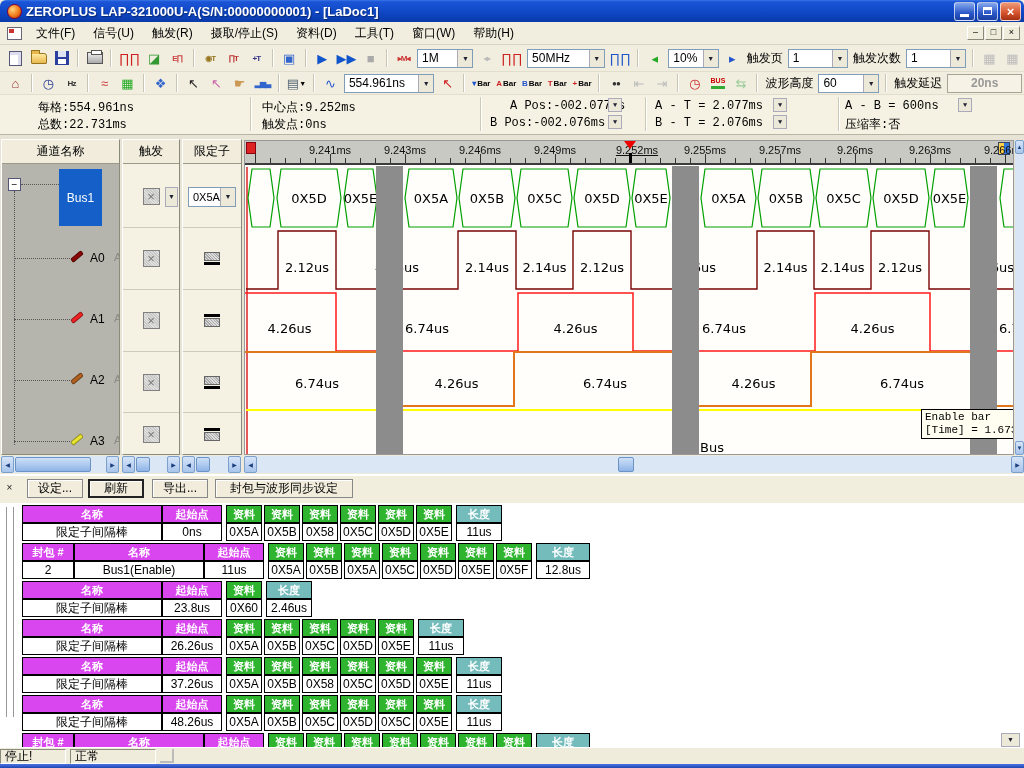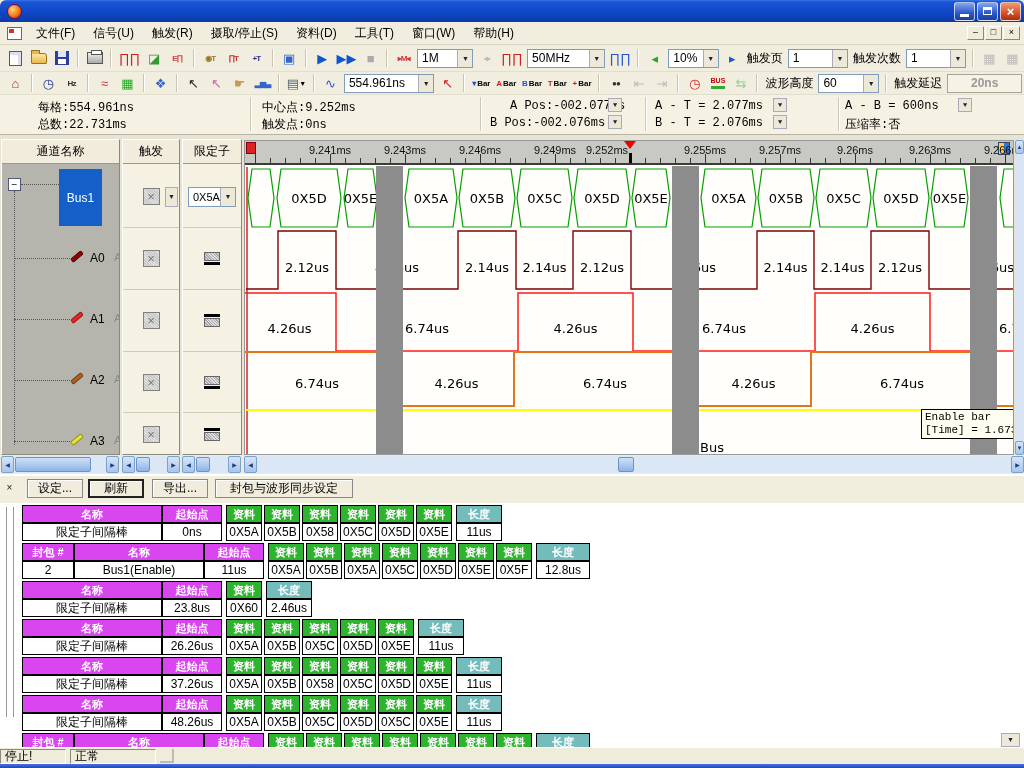--- a/index.html
+++ b/index.html
@@ -123,20 +123,21 @@
   .st-cell{height:15px;border:1px solid;border-color:#8a8a7a #fff #fff #8a8a7a;display:flex;align-items:center;padding-left:4px;margin-right:4px}
   #taskstrip{position:absolute;left:0;top:764px;width:1024px;height:4px;background:linear-gradient(#4a72e4,#1f47b0)}
 </style>
 </head>
 <body>
 
 <div id="screen">
 
   <div id="titlebar">
     <div id="app-logo"></div>
+    <div id="title-text">ZEROPLUS LAP-321000U-A(S/N:00000000001) - [LaDoc1]</div>
     <div id="win-controls">
       <div class="wbtn">
           <span class="wmin-glyph"></span>
         </div>
       <div class="wbtn">
           <span class="wmax-glyph"></span>
         </div>
       <div class="wbtn close">×</div>
     </div>
   </div>
@@ -513,21 +514,21 @@
           <div class="rtick" style="left: 685px; height: 9px;"></div>
           <div class="rtick" style="left: 700px; height: 5px;"></div>
           <div class="rtick" style="left: 715px; height: 5px;"></div>
           <div class="rtick" style="left: 730px; height: 5px;"></div>
           <div class="rtick" style="left: 745px; height: 5px;"></div>
           <div class="rtick" style="left: 760px; height: 9px;"></div>
           <div class="rlabel" style="left: 85px;">9.241ms</div>
           <div class="rlabel" style="left: 160px;">9.243ms</div>
           <div class="rlabel" style="left: 235px;">9.246ms</div>
           <div class="rlabel" style="left: 310px;">9.249ms</div>
-          <div class="rlabel" style="left: 362px;">9.252ms</div>
+          <div class="rlabel" style="left: 392px; text-decoration: underline;">9.252ms</div>
           <div class="rlabel" style="left: 460px;">9.255ms</div>
           <div class="rlabel" style="left: 535px;">9.257ms</div>
           <div class="rlabel" style="left: 610px;">9.26ms</div>
           <div class="rlabel" style="left: 685px;">9.263ms</div>
           <div class="rlabel" style="left: 760px;">9.266ms</div>
           <div id="trig-marker" style="left: 385px;"></div>
           <div id="trig-tick" style="left: 384px;"></div>
         </div>
       <svg id="wave-svg" width="770" height="315">
           <line x1="2" y1="26" x2="2" y2="315" stroke="#dd2222" stroke-width="1.5"></line>

